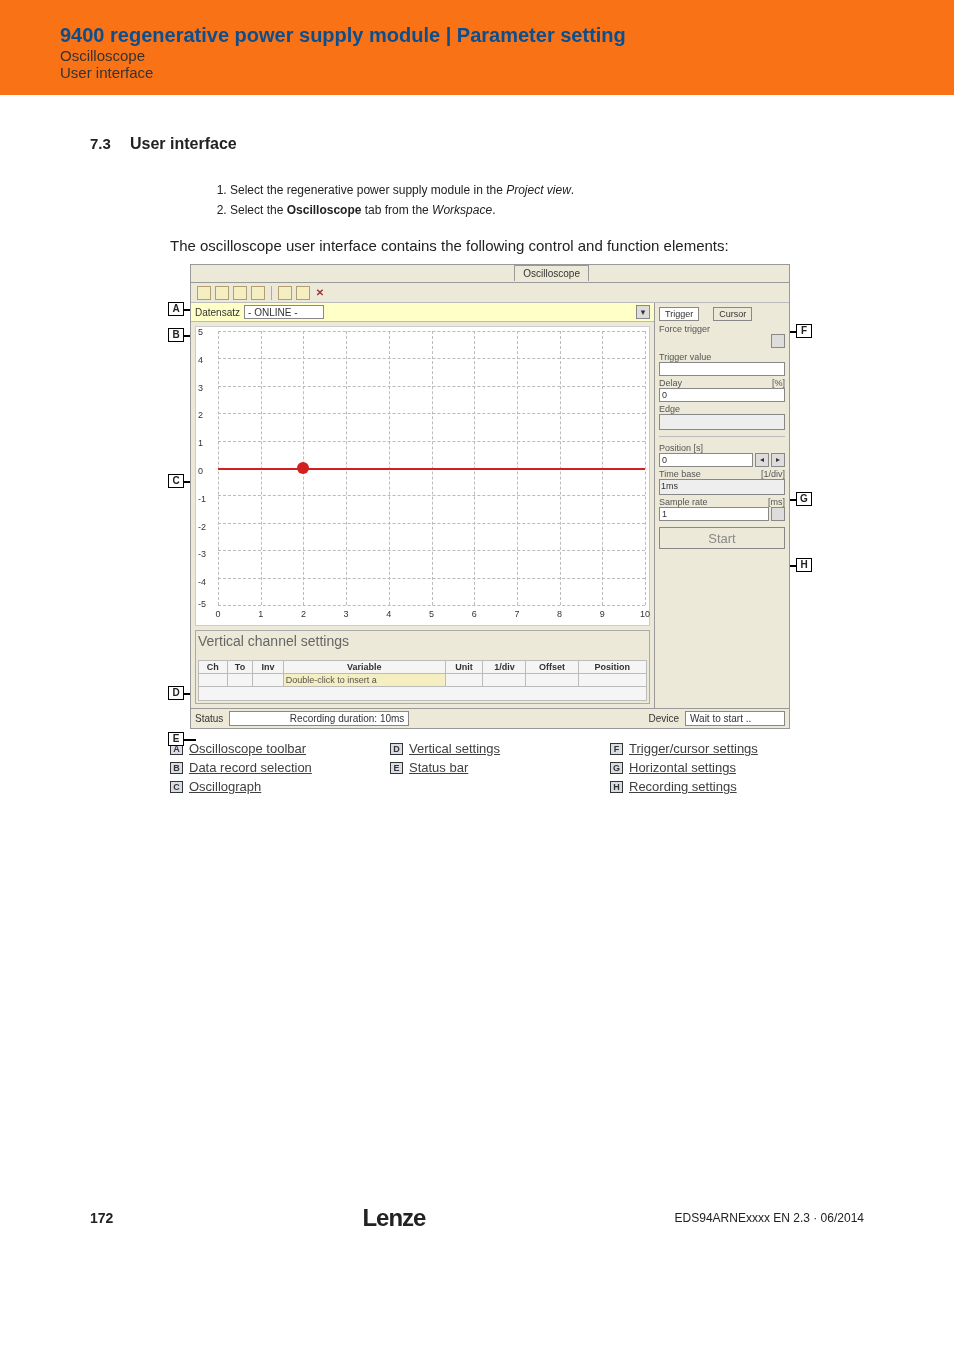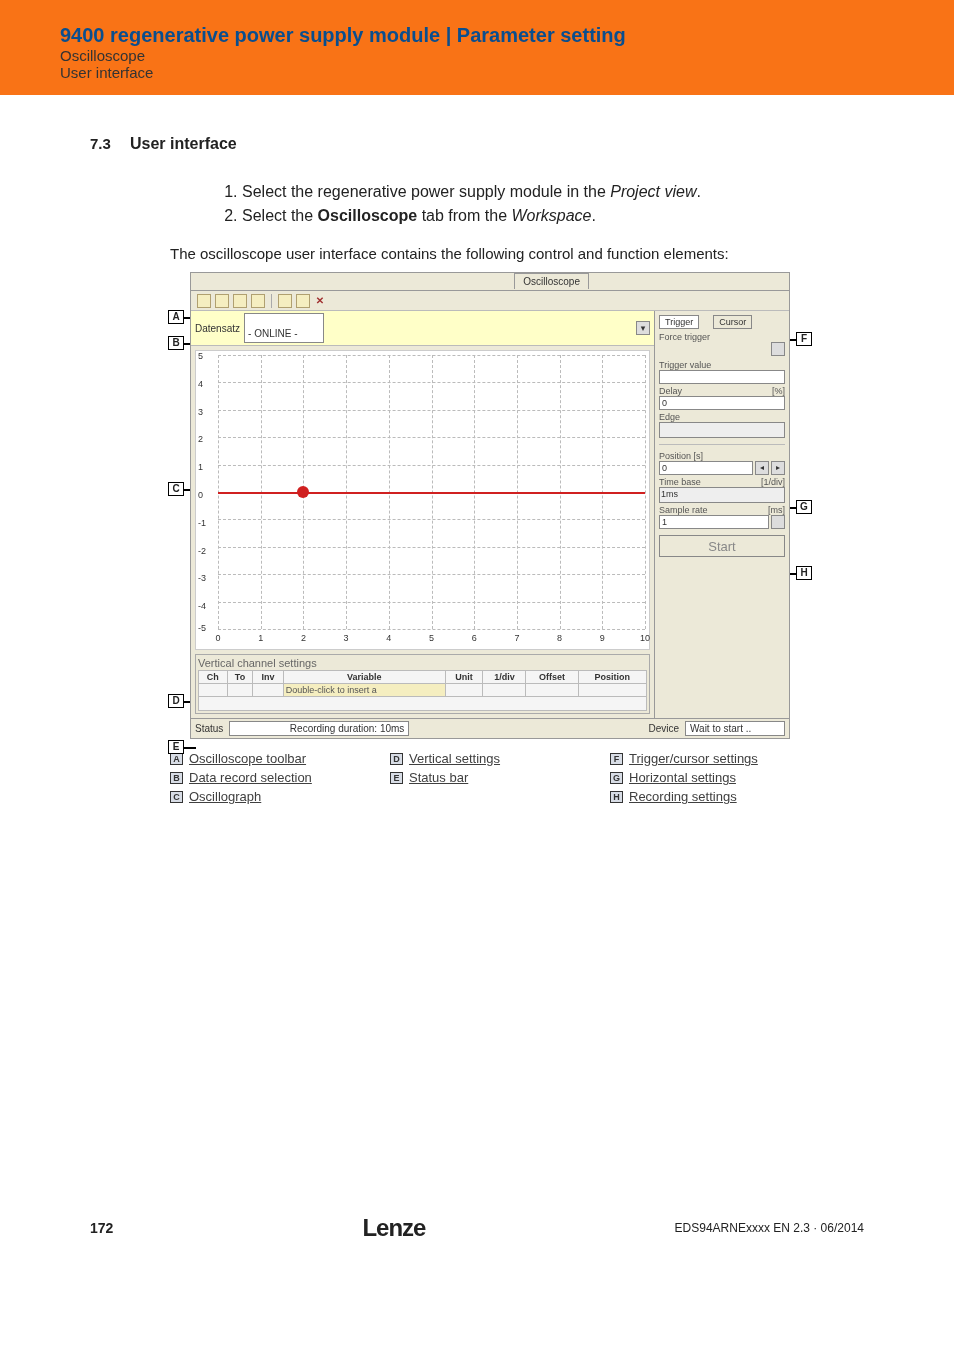--- a/index.html
+++ b/index.html
@@ -29,21 +29,21 @@
   .sec-row { display: flex; margin-bottom: 30px; }
   .sec-num { font-weight: 700; font-size: 15px; width: 40px; }
   .sec-title { font-weight: 700; font-size: 16px; }
   .howto-block { margin-left: 80px; }
   .howto-head { display: flex; align-items: center; gap: 10px; margin-bottom: 10px; }
   .howto-icon {
     display: inline-block;
   }
   .howto-title { font-weight: 700; font-size: 15px; }
   ol.steps { margin: 4px 0 20px 60px; padding: 0; }
-  ol.steps li { font-size: 16px; margin: 6px 12px; }
+  ol.steps li { font-size: 12px; margin: 6px 0; }
   em.it { font-style: italic; }
   strong.bd { font-weight: 700; }
   .intro-line { margin: 20px 0 10px 80px; font-size: 15px; }
 
   
   .scr-wrap { position: relative; margin-left: 80px; width: 640px; }
   .scr {
     position: relative;
     border: 1px solid #999;
     background: #ece9d8;
@@ -75,21 +75,21 @@
   .left-pane { flex: 1; }
   .right-pane { width: 135px; border-left: 1px solid #999; padding: 4px; }
 
   .datarow {
     display: flex; align-items: center; gap: 4px;
     background: #ffffc8; padding: 2px 4px; border-bottom: 1px solid #bbb;
   }
   .datarow .lbl { font-size: 10px; }
   .datarow .inp {
     background: #fff; border: 1px solid #888; font-size: 10px;
-    padding: 14px 3px; height: 14px;
+    padding: 1px 3px; height: 14px;
   }
   .datarow .dd { margin-left: auto; width: 14px; height: 14px; border: 1px solid #888; background: #ddd; text-align: center; line-height: 12px; font-size: 9px; }
 
   .plot {
     position: relative; height: 300px; background: #fff; margin: 4px; border: 1px solid #ccc;
   }
   .plot .yaxis {
     position: absolute; left: 0; top: 0; bottom: 20px; width: 20px;
   }
   .plot .ylab { position: absolute; left: 2px; font-size: 9px; }
@@ -102,21 +102,21 @@
   .plot .dot {
     position: absolute; width: 12px; height: 12px; border-radius: 50%;
     background: #d02020; transform: translate(-50%, -50%);
   }
   .plot .xaxis { position: absolute; left: 22px; right: 4px; bottom: 2px; height: 14px; }
   .plot .xlab { position: absolute; font-size: 9px; transform: translateX(-50%); }
 
   .vset {
     margin: 4px; border: 1px solid #aaa; padding: 2px;
   }
-  .vset .grp-title { font-size: 11px; color: #666; margin-bottom: 1px; }
+  .vset .grp-title { font-size: 14px; color: #666; margin-bottom: 11px; }
   .vset table { border-collapse: collapse; width: 100%; font-size: 9px; }
   .vset th, .vset td { border: 1px solid #bbb; padding: 1px 2px; background: #f5f5f5; }
   .vset td.hint { background: #f5eec0; color: #555; }
 
   .statusbar {
     display: flex; align-items: center; gap: 6px;
     border-top: 1px solid #999; padding: 2px 4px; font-size: 10px;
     background: #ece9d8;
   }
   .statusbar .box { background: #fff; border: 1px solid #888; padding: 1px 4px; }

